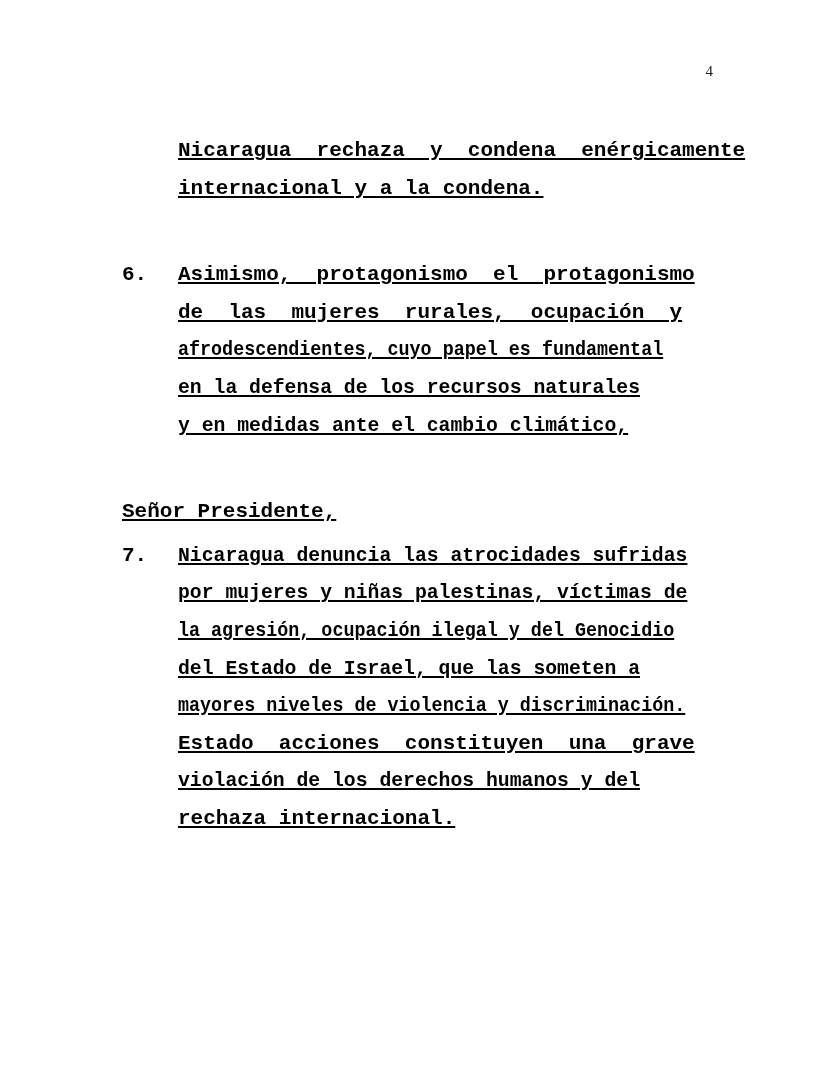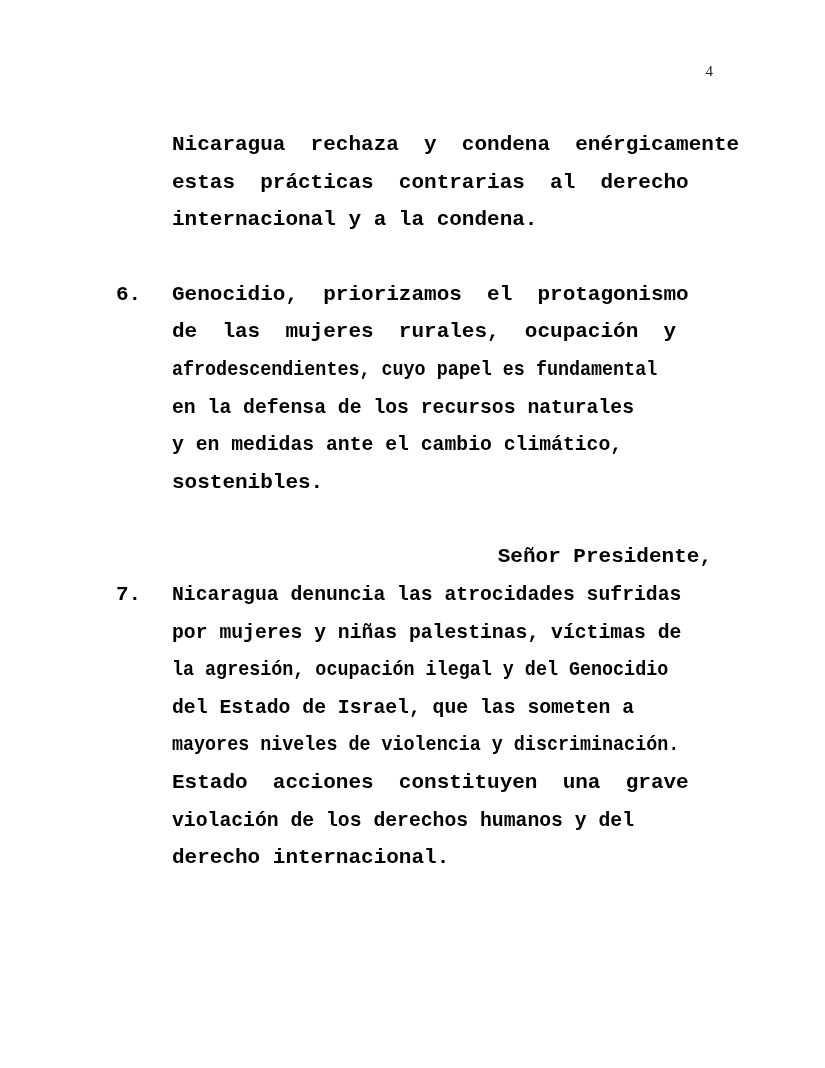--- a/index.html
+++ b/index.html
@@ -43,33 +43,33 @@
   .body-area {
     position: absolute;
     left: 116px;
     top: 126px;
     width: 596px;           
   }
 
   
   .para {
     position: relative;
-    margin: 0;
+    margin: 6px;
+    text-decoration: underline;
   }
 
   
   .para.numbered {
     padding-left: 56px;     
   }
   .para.plain {
     padding-left: 56px;
   }
   .para.flush {
     padding-left: 0;
-    text-align: right;
   }
 
   .list-marker {
     position: absolute;
     left: 0;
     top: 0;
     width: 52px;
     font-size: 21px;
     font-weight: 700;
     line-height: 37.6px;
@@ -100,48 +100,46 @@
 <body>
 
 <div class="page">
 
   <div class="page-number">4</div>
 
   <div class="body-area">
 
     <div class="para plain">
       <span class="line j-wide">Nicaragua  rechaza  y  condena  enérgicamente</span>
-      <span class="line j-wide">estas  prácticas  contrarias  al  derecho</span>
       <span class="line j-norm">internacional y a la condena.</span>
     </div>
 
     <div class="gap-block"></div>
 
     <div class="para numbered">
       <span class="list-marker">6.</span>
-      <span class="line j-wide">Genocidio,  priorizamos  el  protagonismo</span>
+      <span class="line j-wide">Asimismo,  protagonismo  el  protagonismo</span>
       <span class="line j-wide">de  las  mujeres  rurales,  ocupación  y</span>
       <span class="line j-cond2">afrodescendientes, cuyo papel es fundamental</span>
       <span class="line j-cond3">en la defensa de los recursos naturales</span>
       <span class="line j-cond3">y en medidas ante el cambio climático,</span>
-      <span class="line j-norm">sostenibles.</span>
     </div>
 
     <div class="gap-block"></div>
 
     <div class="para flush">
       <span class="line j-norm">Señor Presidente,</span>
     </div>
 
     <div class="para numbered">
       <span class="list-marker">7.</span>
       <span class="line j-cond3">Nicaragua denuncia las atrocidades sufridas</span>
       <span class="line j-cond3">por mujeres y niñas palestinas, víctimas de</span>
       <span class="line j-cond2">la agresión, ocupación ilegal y del Genocidio</span>
       <span class="line j-cond3">del Estado de Israel, que las someten a</span>
       <span class="line j-cond2">mayores niveles de violencia y discriminación.</span>
       <span class="line j-wide">Estado  acciones  constituyen  una  grave</span>
       <span class="line j-cond3">violación de los derechos humanos y del</span>
-      <span class="line j-norm">derecho internacional.</span>
+      <span class="line j-norm">rechaza internacional.</span>
     </div>
 
   </div>
 </div>
 
 </body></html>

